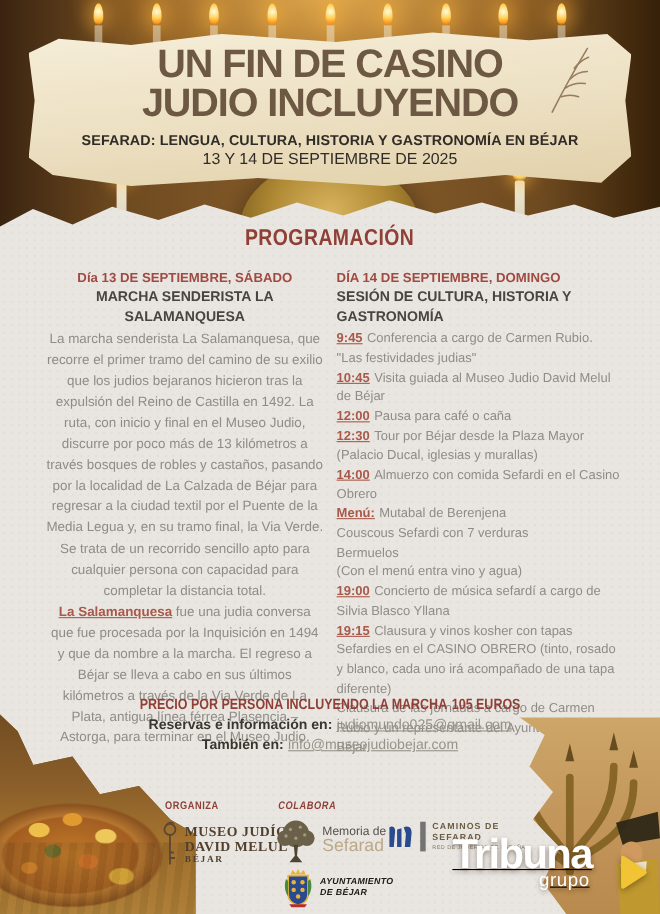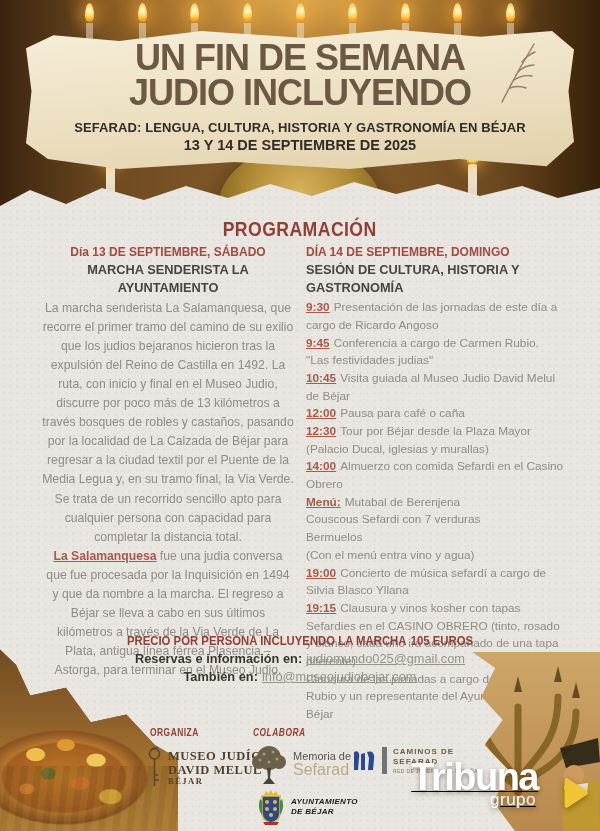--- a/index.html
+++ b/index.html
@@ -40,35 +40,35 @@
   
   .parchment {
     position:absolute; left:26px; top:28px; width:548px; height:144px; z-index:2;
     background:linear-gradient(175deg, #f6eed9 0%, #ecdfc1 55%, #e1d0a9 100%);
     clip-path:polygon(0% 14%, 5% 5%, 17% 9%, 32% 2%, 51% 7%, 67% 1%, 83% 6%, 96% 2%, 100% 15%, 99% 44%, 100% 79%, 95% 96%, 79% 91%, 59% 98%, 38% 93%, 17% 98%, 4% 91%, 0% 80%, 1% 44%);
     text-align:center; padding-top:13px;
     box-shadow:0 5px 14px rgba(30,15,2,.5);
   }
   .title { font-size:36px; line-height:.97; font-weight:800; letter-spacing:-1px; color:#6d5844; }
   .subtitle { margin-top:9px; font-size:13px; font-weight:700; color:#2f2b26; letter-spacing:.1px; }
-  .dates { margin-top:2px; font-size:14.5px; font-weight:700; color:#2f2b26; }
+  .dates { margin-top:2px; font-size:14.5px; font-weight:400; color:#2f2b26; }
   .sprig { position:absolute; right:34px; top:12px; opacity:.75; }
 
   
   .paper {
     position:absolute; top:180px; left:0; width:600px; height:651px; z-index:2;
     background-color:#e9e6e1;
     background-image:radial-gradient(rgba(90,80,70,.05) 1px, transparent 1.4px);
     background-size:7px 7px;
     clip-path:polygon(0 26px, 5% 10px, 11% 24px, 17% 8px, 24% 20px, 31% 6px, 38% 18px, 45% 4px, 52% 16px, 59% 2px, 66% 14px, 73% 4px, 80% 16px, 87% 6px, 93% 18px, 100% 8px, 100% 100%, 0 100%);
   }
   .condensed { display:inline-block; transform:scaleX(.84); transform-origin:center; white-space:nowrap; }
   .condensed.from-left { transform-origin:left center; }
 
-  .prog-heading { position:absolute; top:25px; width:100%; text-align:center; font-size:21px; font-weight:800; color:#8f3f36; letter-spacing:.5px;margin-top:12px; }
+  .prog-heading { position:absolute; top:25px; width:100%; text-align:center; font-size:21px; font-weight:800; color:#8f3f36; letter-spacing:.5px; }
 
   .columns { position:absolute; top:64px; left:42px; width:524px; display:flex; gap:12px; }
   .col-left { width:252px; text-align:center; }
   .col-right { width:260px; text-align:left; }
   .red-head { font-size:12px; font-weight:800; color:#a04a42; line-height:1.45; }
   .dark-head { font-size:12.8px; font-weight:800; color:#474441; line-height:1.4; margin-bottom:2px; }
   .body-text { font-size:12.2px; color:#8f8c87; line-height:1.56; }
   .inline-link { color:#a8594a; font-weight:700; text-decoration:underline; cursor:pointer; }
 
   .sched-item { font-size:11.8px; color:#8f8c87; line-height:1.5; margin:0; }
@@ -151,21 +151,21 @@
         <span class="flame"></span>
         <span class="flame"></span>
     </div>
     <div class="plate"></div>
     <span class="candle left"></span>
     <span class="candle right"></span>
   </div>
 
   <div class="parchment">
     <div class="title">
-      <div>UN FIN DE SEMANA</div>
+      <div>UN FIN DE CASINO</div>
       <div>JUDIO INCLUYENDO</div>
     </div>
     <div class="subtitle">SEFARAD: LENGUA, CULTURA, HISTORIA Y GASTRONOMÍA EN BÉJAR</div>
     <div class="dates">13 Y 14 DE SEPTIEMBRE DE 2025</div>
     <svg class="sprig" width="46" height="66" viewBox="0 0 46 66">
       <g stroke="#7a5a3a" stroke-width="1.4" fill="none" stroke-linecap="round">
         <path d="M8 62 C18 42 28 24 40 4"></path>
         <path d="M20 40 C26 36 32 35 38 36"></path>
         <path d="M24 32 C29 27 34 25 40 25"></path>
         <path d="M28 22 C32 17 36 14 41 12"></path>
@@ -177,31 +177,30 @@
   <div class="paper">
 
     <div class="prog-heading">
       <span class="condensed">PROGRAMACIÓN</span>
     </div>
 
     <div class="columns">
 
       <div class="col-left">
         <div class="red-head">Día 13 DE SEPTIEMBRE, SÁBADO</div>
-        <div class="dark-head">MARCHA SENDERISTA LA AYUNTAMIENTO</div>
+        <div class="dark-head">MARCHA SENDERISTA LA SALAMANQUESA</div>
         <p class="body-text">La marcha senderista La Salamanquesa, que recorre el primer tramo del camino de su exilio que los judios bejaranos hicieron tras la expulsión del Reino de Castilla en 1492. La ruta, con inicio y final en el Museo Judio, discurre por poco más de 13 kilómetros a través bosques de robles y castaños, pasando por la localidad de La Calzada de Béjar para regresar a la ciudad textil por el Puente de la Media Legua y, en su tramo final, la Via Verde. Se trata de un recorrido sencillo apto para cualquier persona con capacidad para completar la distancia total.</p>
         <p class="body-text"><span class="inline-link">La Salamanquesa</span> <span>fue una judia conversa que fue procesada por la Inquisición en 1494 y que da nombre a la marcha. El regreso a Béjar se lleva a cabo en sus últimos kilómetros a través de la Via Verde de La Plata, antigua línea férrea Plasencia – Astorga, para terminar en el Museo Judio.</span></p>
       </div>
 
       <div class="col-right">
         <div class="red-head">DÍA 14 DE SEPTIEMBRE, DOMINGO</div>
         <div class="dark-head">SESIÓN DE CULTURA, HISTORIA Y GASTRONOMÍA</div>
         <div>
 
-  <p class="sched-item"><span class="time">9:30</span><span class="txt">Presentación de las jornadas de este día a cargo de Ricardo Angoso</span></p>
 
   <p class="sched-item"><span class="time">9:45</span><span class="txt">Conferencia a cargo de Carmen Rubio.</span></p>
 
   <p class="sched-item"><span class="txt">"Las festividades judias"</span></p>
 
   <p class="sched-item"><span class="time">10:45</span><span class="txt">Visita guiada al Museo Judio David Melul de Béjar</span></p>
 
   <p class="sched-item"><span class="time">12:00</span><span class="txt">Pausa para café o caña</span></p>
 
   <p class="sched-item"><span class="time">12:30</span><span class="txt">Tour por Béjar desde la Plaza Mayor (Palacio Ducal, iglesias y murallas)</span></p>

